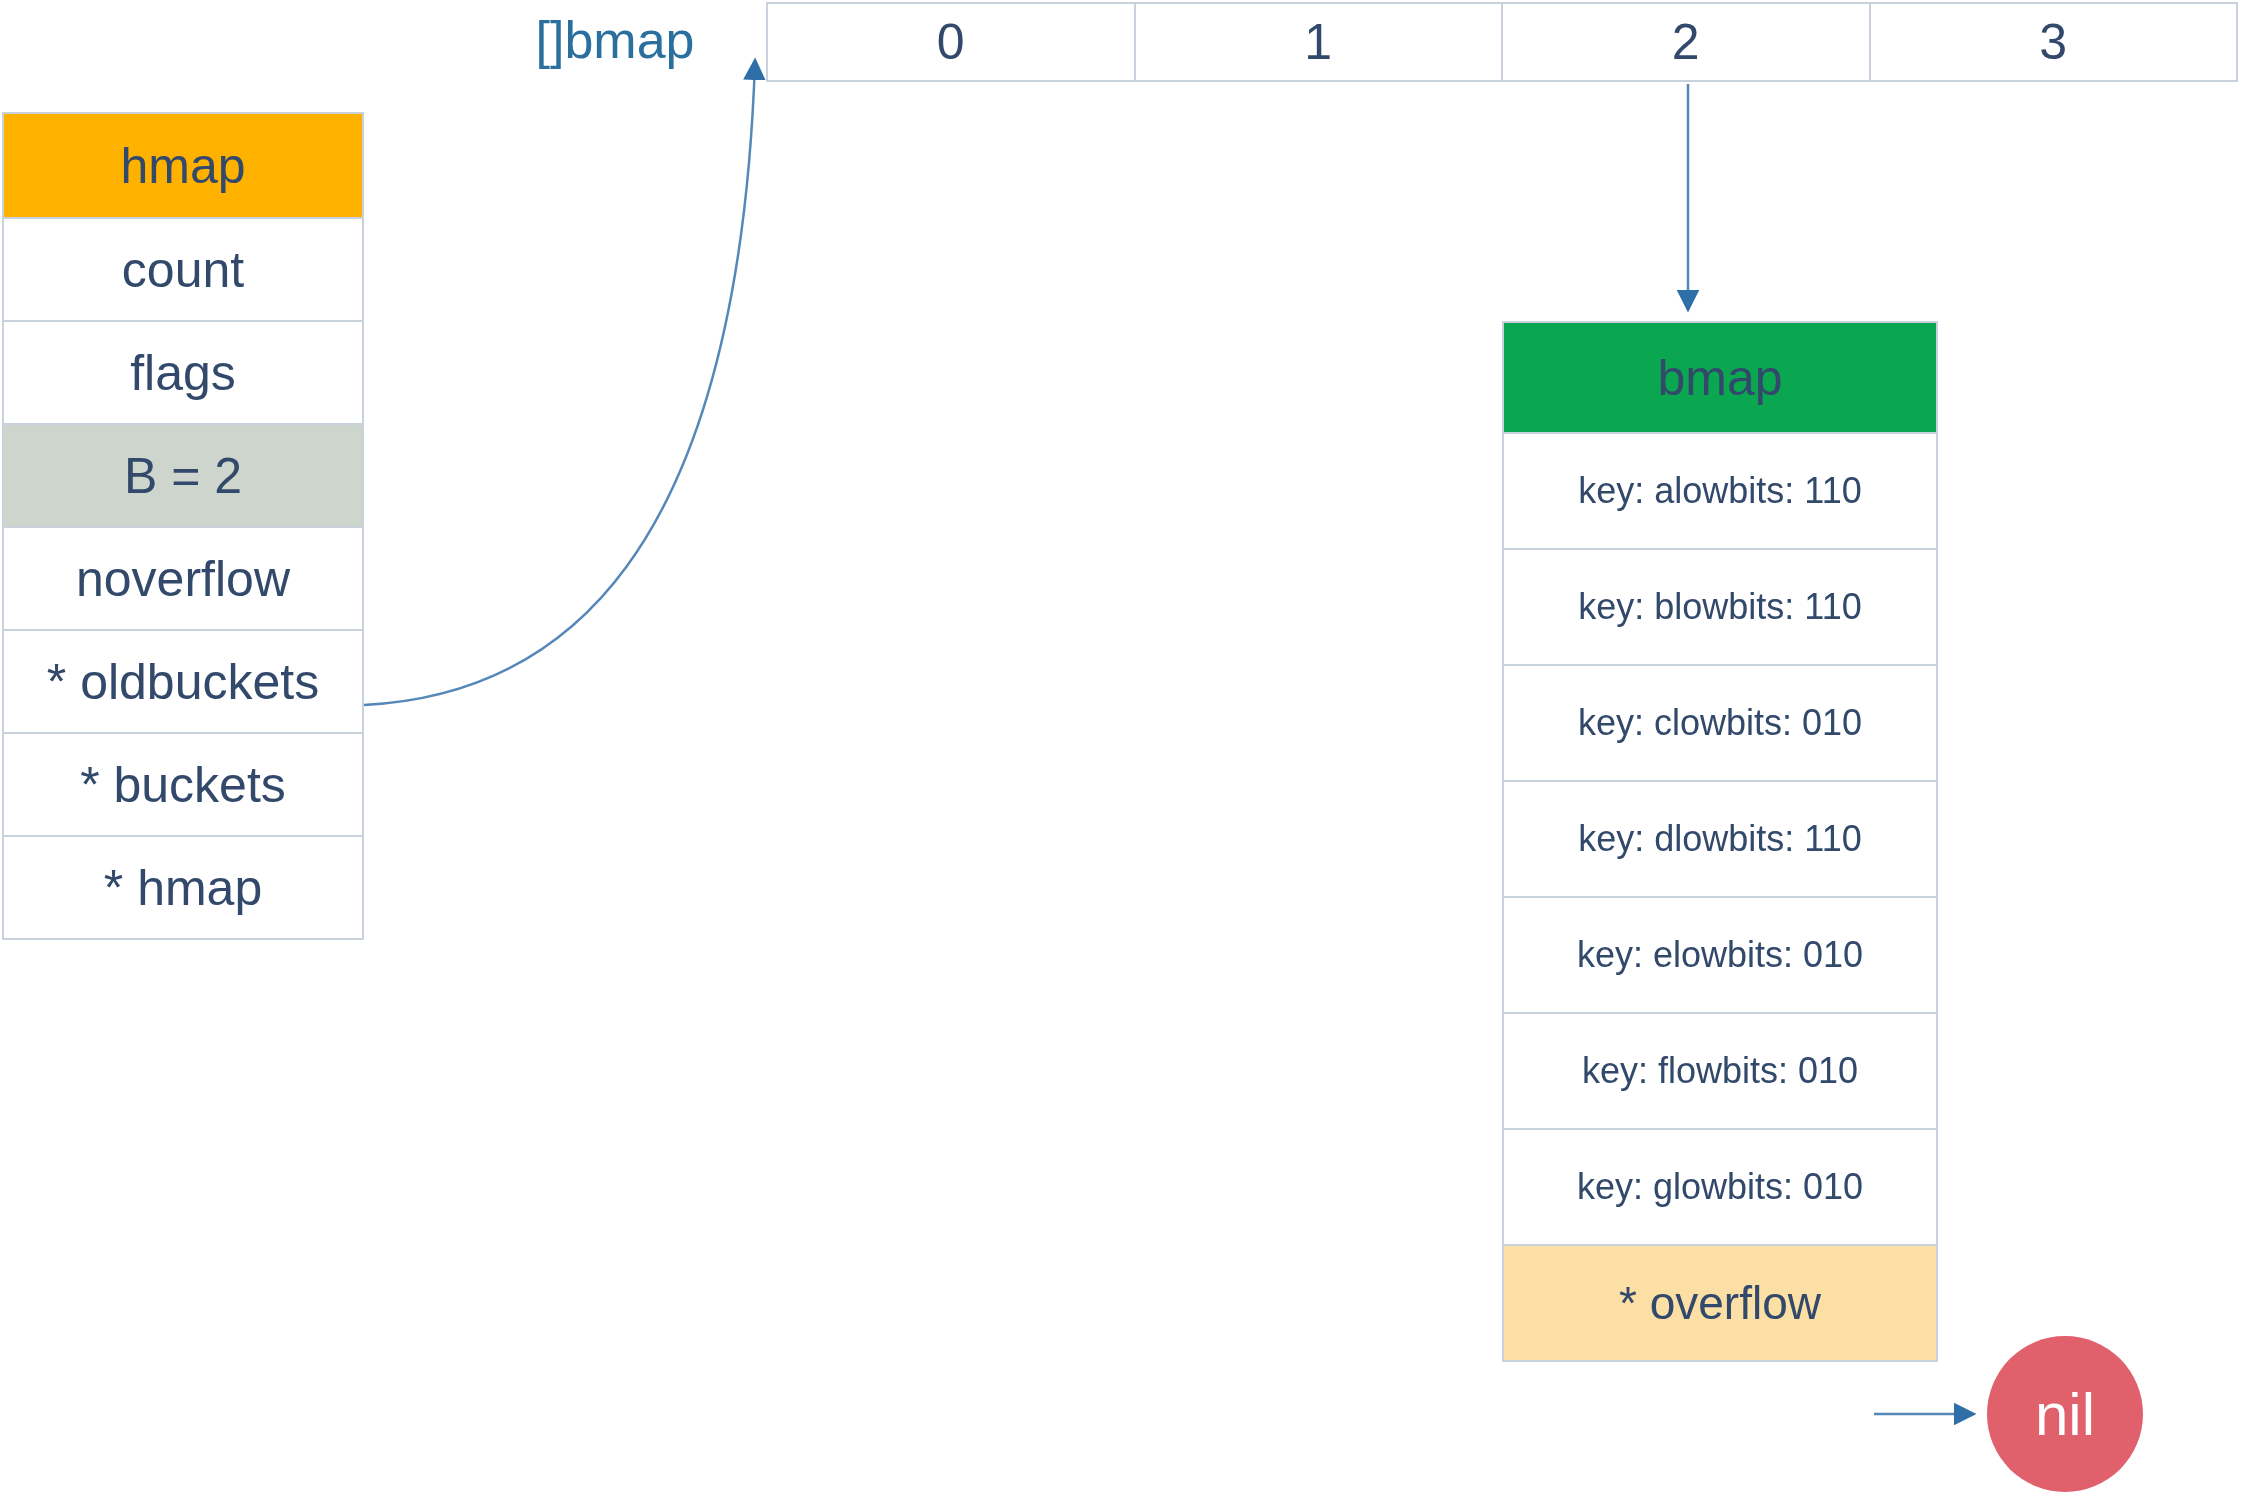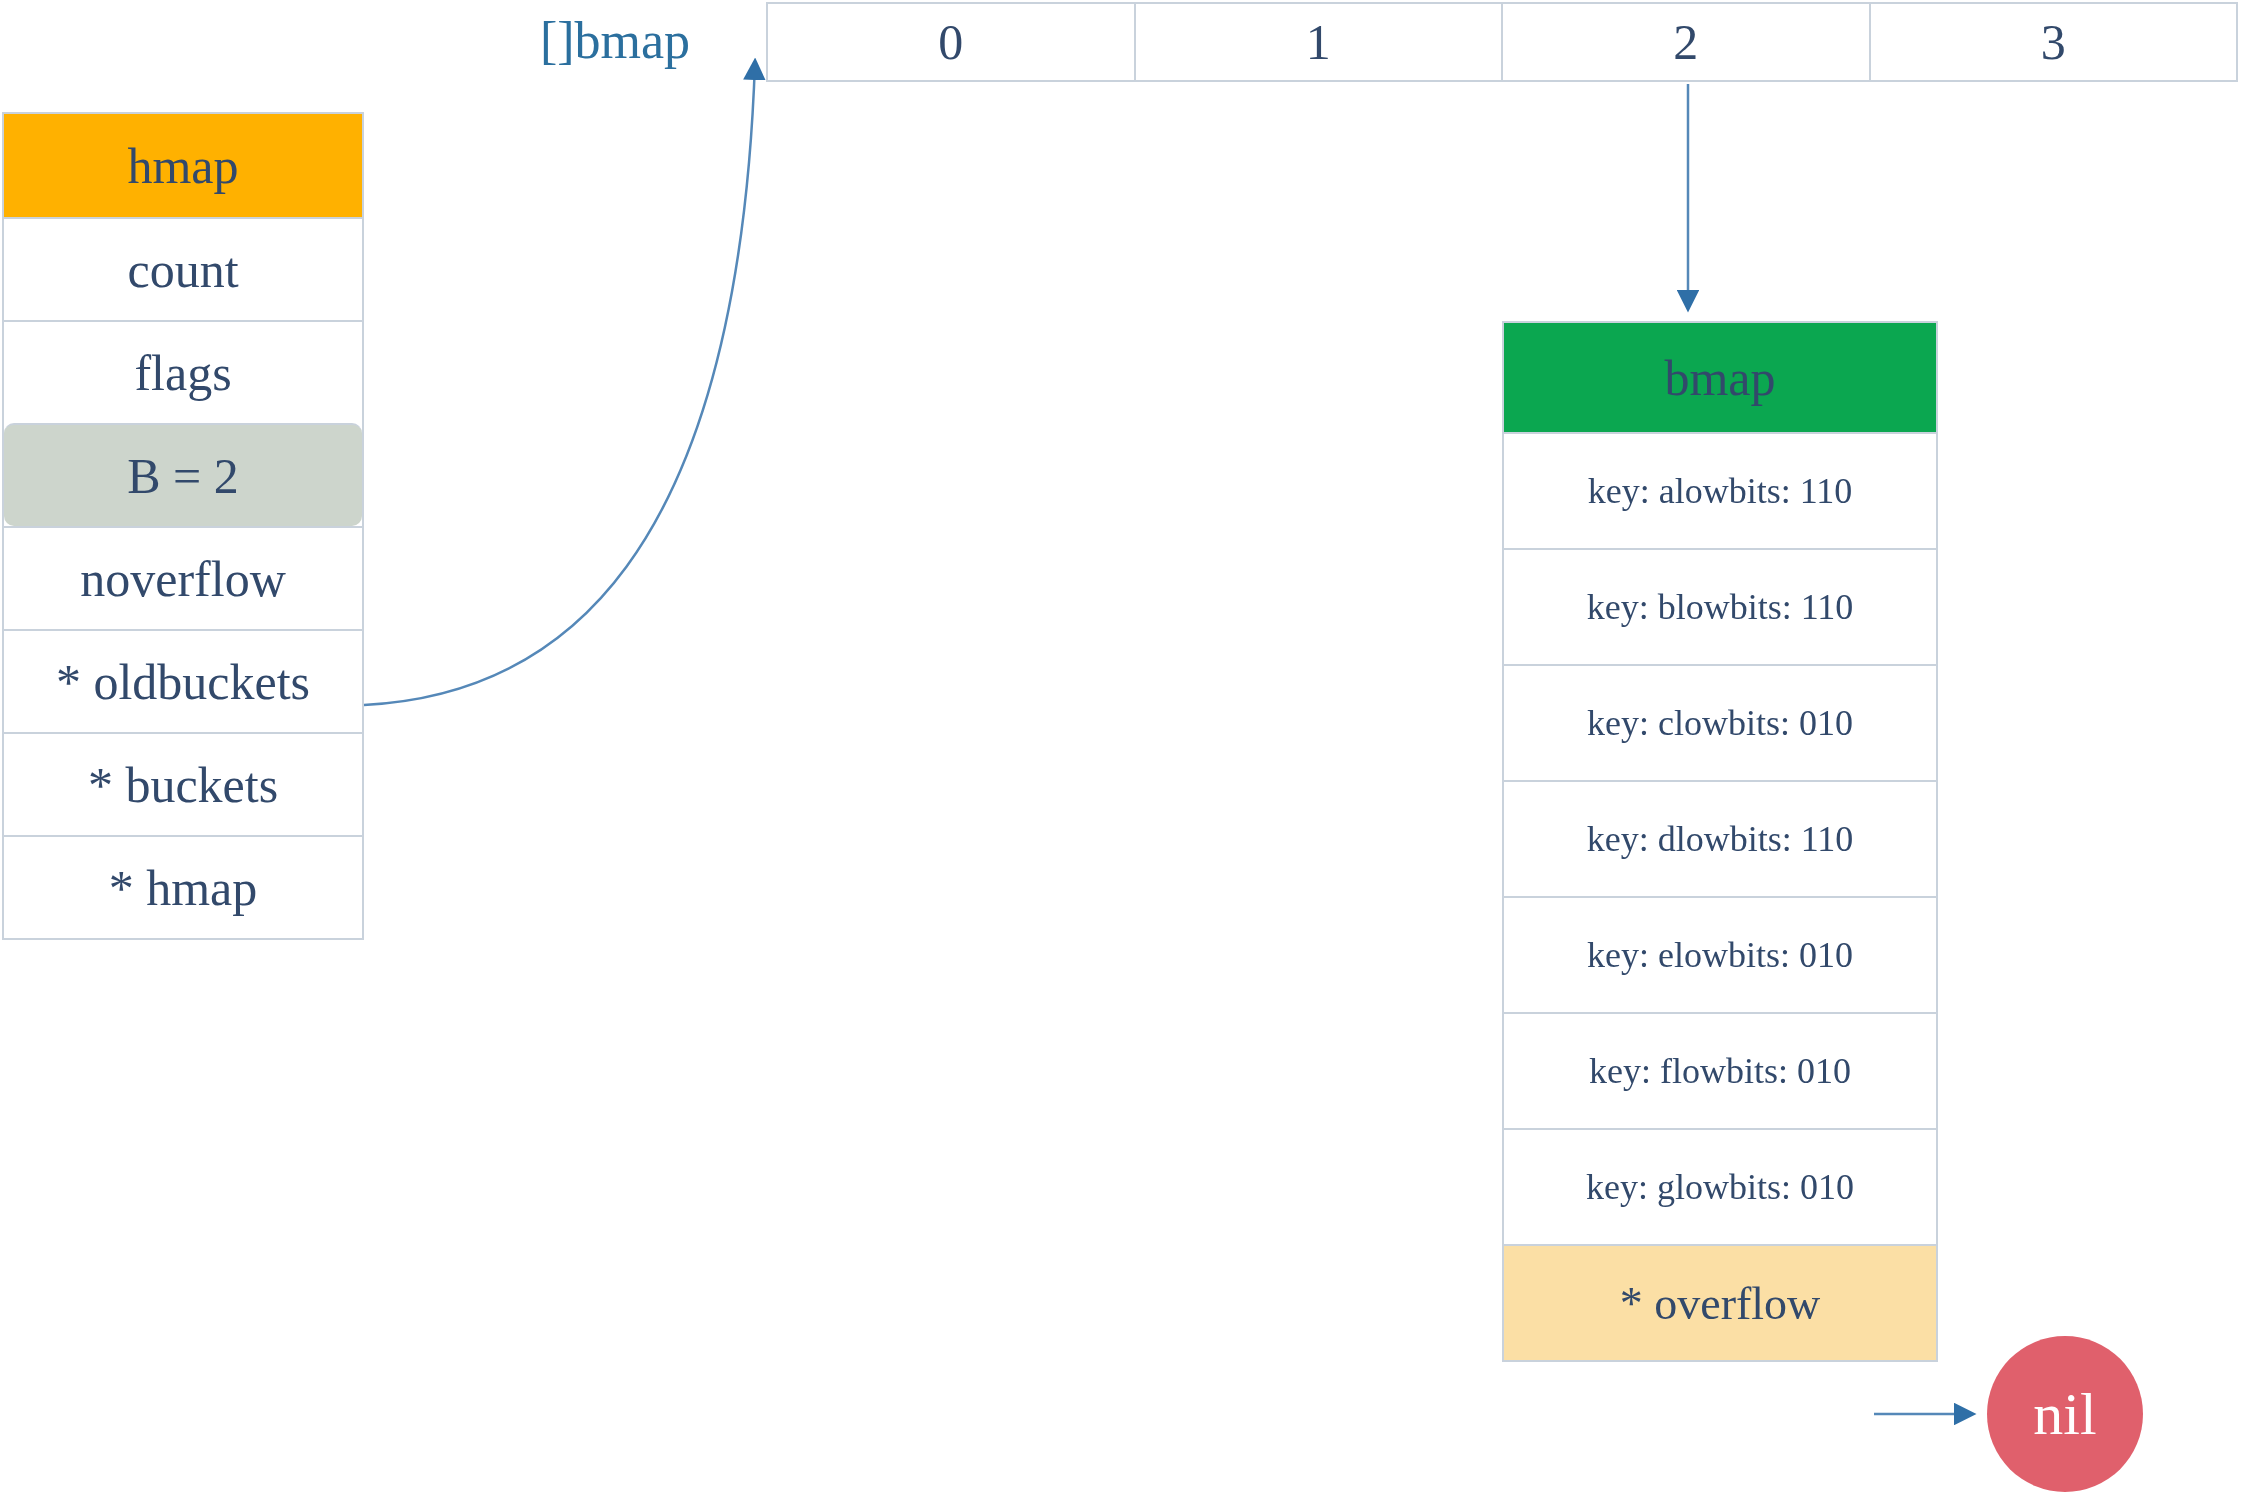--- a/index.html
+++ b/index.html
@@ -15,21 +15,21 @@
     --arrow-head: #2F6FA7;
     --bg: #FFFFFF;
   }
   * { box-sizing: border-box; margin: 0; padding: 0; }
   html, body { background: var(--bg); }
   .canvas {
     position: relative;
     width: 2248px;
     height: 1494px;
     background: var(--bg);
-    font-family: Liberation Serif, serif;
+    font-family: Liberation Sans, sans-serif;
     color: var(--text);
     overflow: hidden;
   }
 
   
   .slice-label {
     position: absolute;
     left: 515px; top: 4px;
     width: 200px; height: 72px;
     font-size: 52px;
@@ -65,21 +65,21 @@
   }
   .hstruct .hrow {
     height: 103px;
     display: flex; align-items: center; justify-content: center;
     font-size: 50px;
     border-top: 2px solid var(--border);
     background: #fff;
   }
   .hstruct .hrow:first-child { border-top: none; }
   .hstruct .hrow.orange { background: var(--hmap-header); }
-  .hstruct .hrow.sage   { background: var(--b-row); border-radius: 10px; }
+  .hstruct .hrow.sage   { background: var(--b-row); }
 
   
   .bmap {
     position: absolute;
     left: 1502px; top: 321px;
     width: 436px;
     border: 2px solid var(--border);
     background: #fff;
   }
   .bmap .bhead {

